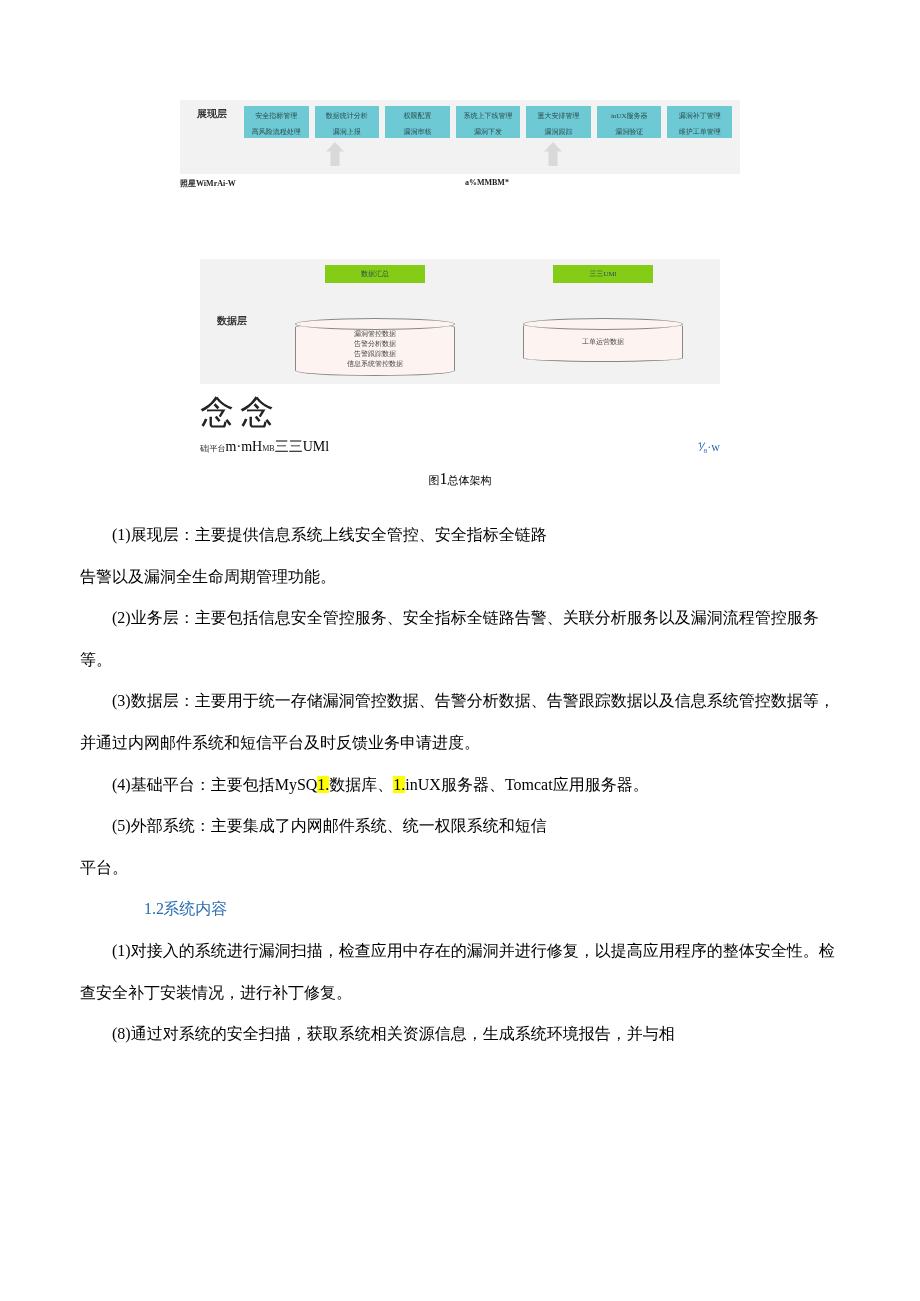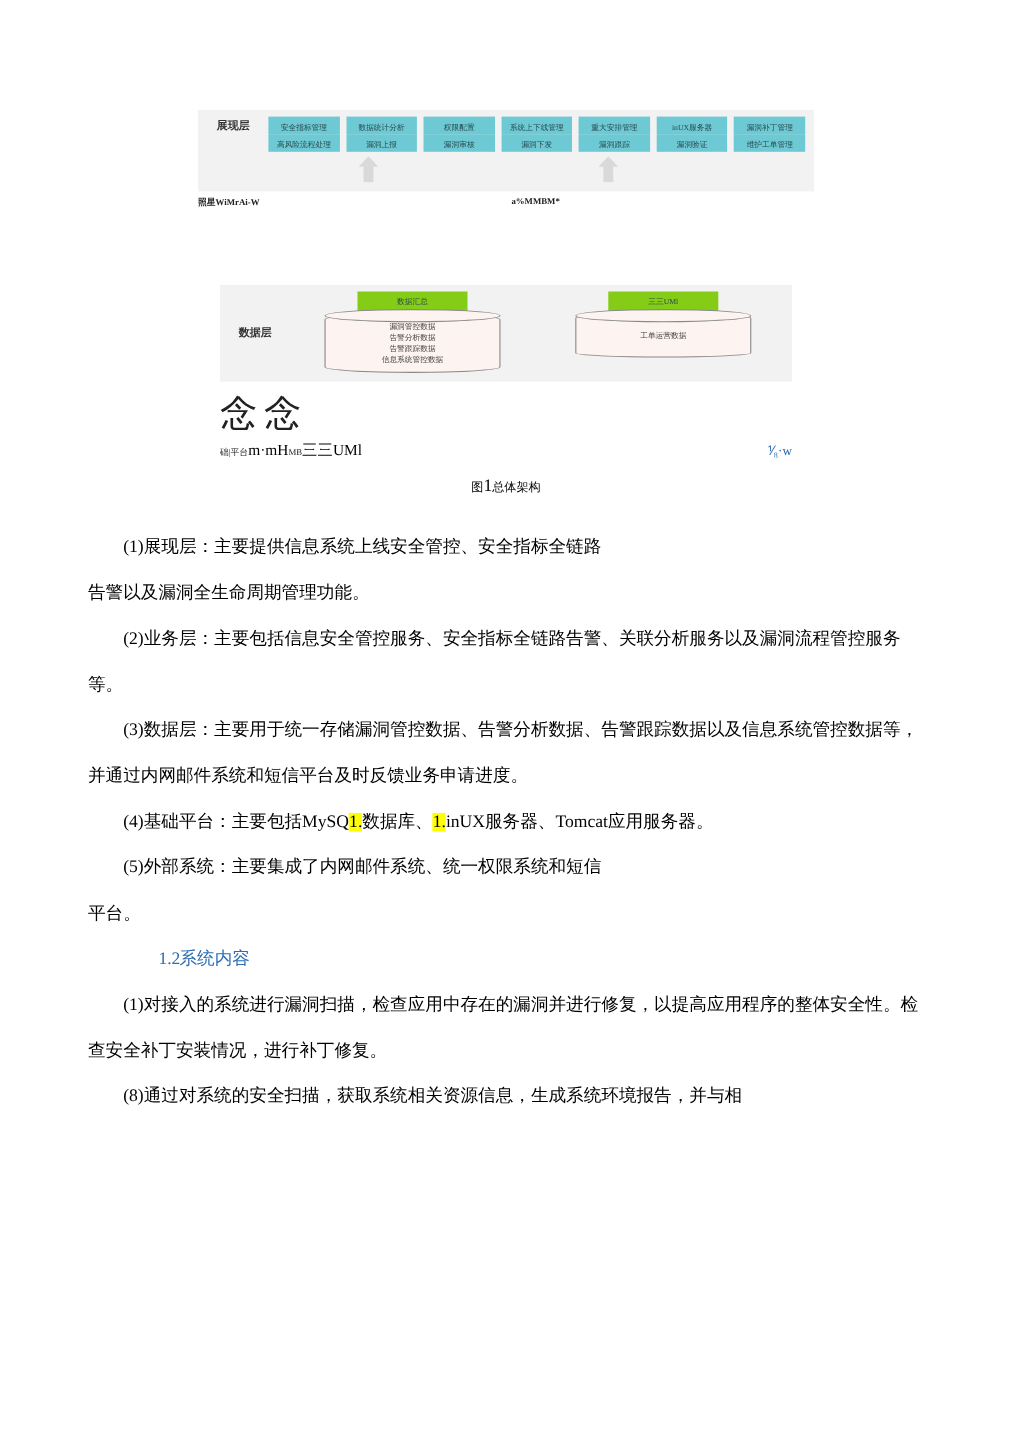--- a/index.html
+++ b/index.html
@@ -106,20 +106,21 @@
     width: 160px;
     border: 1px solid #888;
     background: #fdf3f0;
     padding: 6px 0;
     text-align: center;
     font-size: 7px;
     color: #444;
     line-height: 10px;
     border-radius: 50% / 10%;
     position: relative;
+    margin-top: 37px;
   }
   .cyl::before {
     content: "";
     position: absolute;
     top: -5px; left: -1px; right: -1px;
     height: 10px;
     border: 1px solid #888;
     border-radius: 50%;
     background: #fdf3f0;
   }

